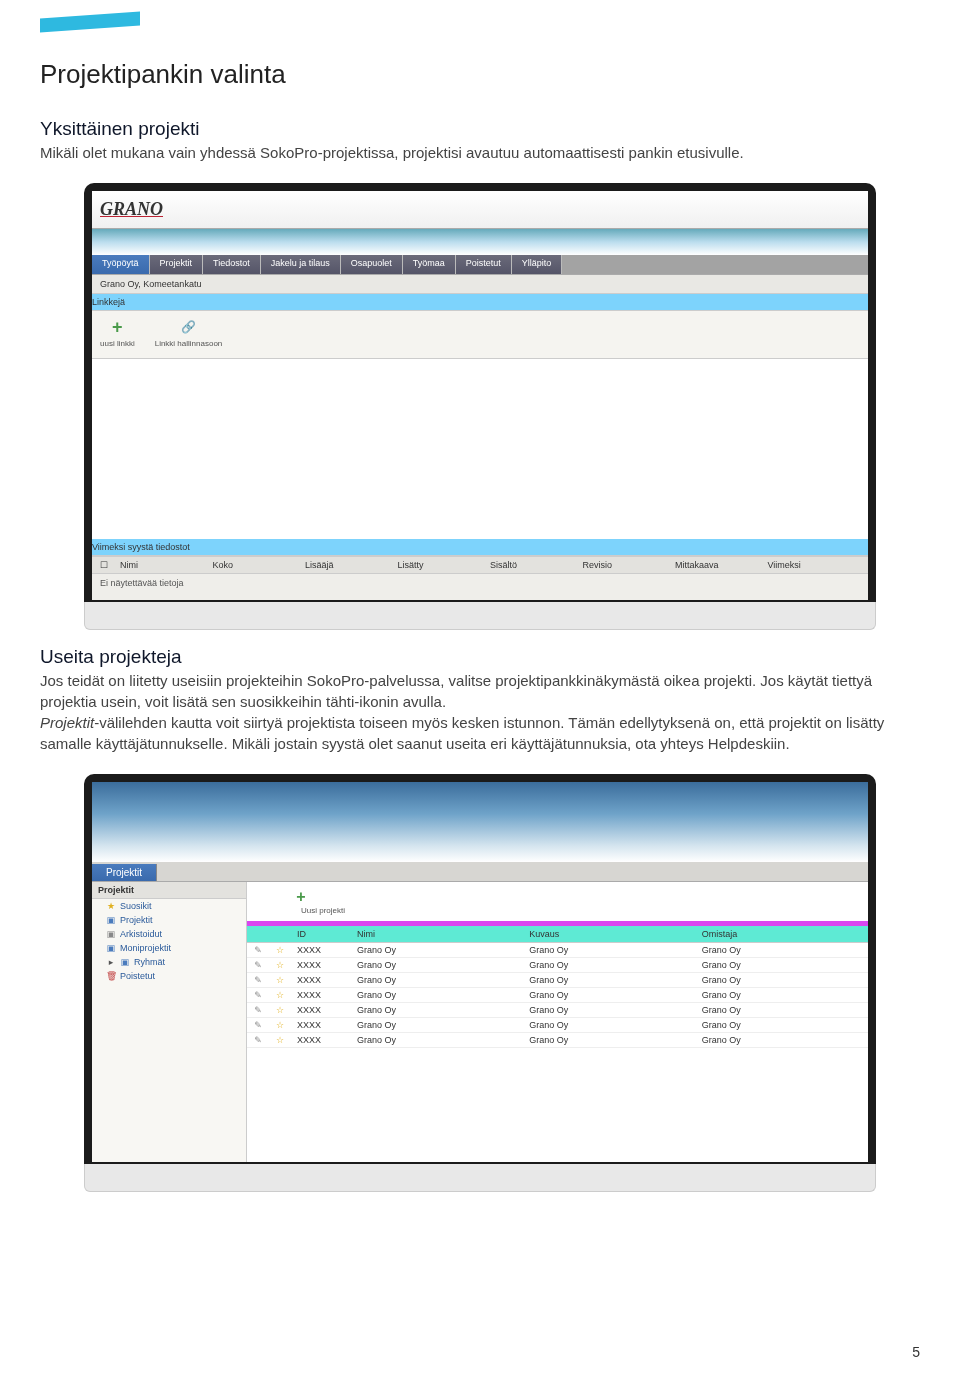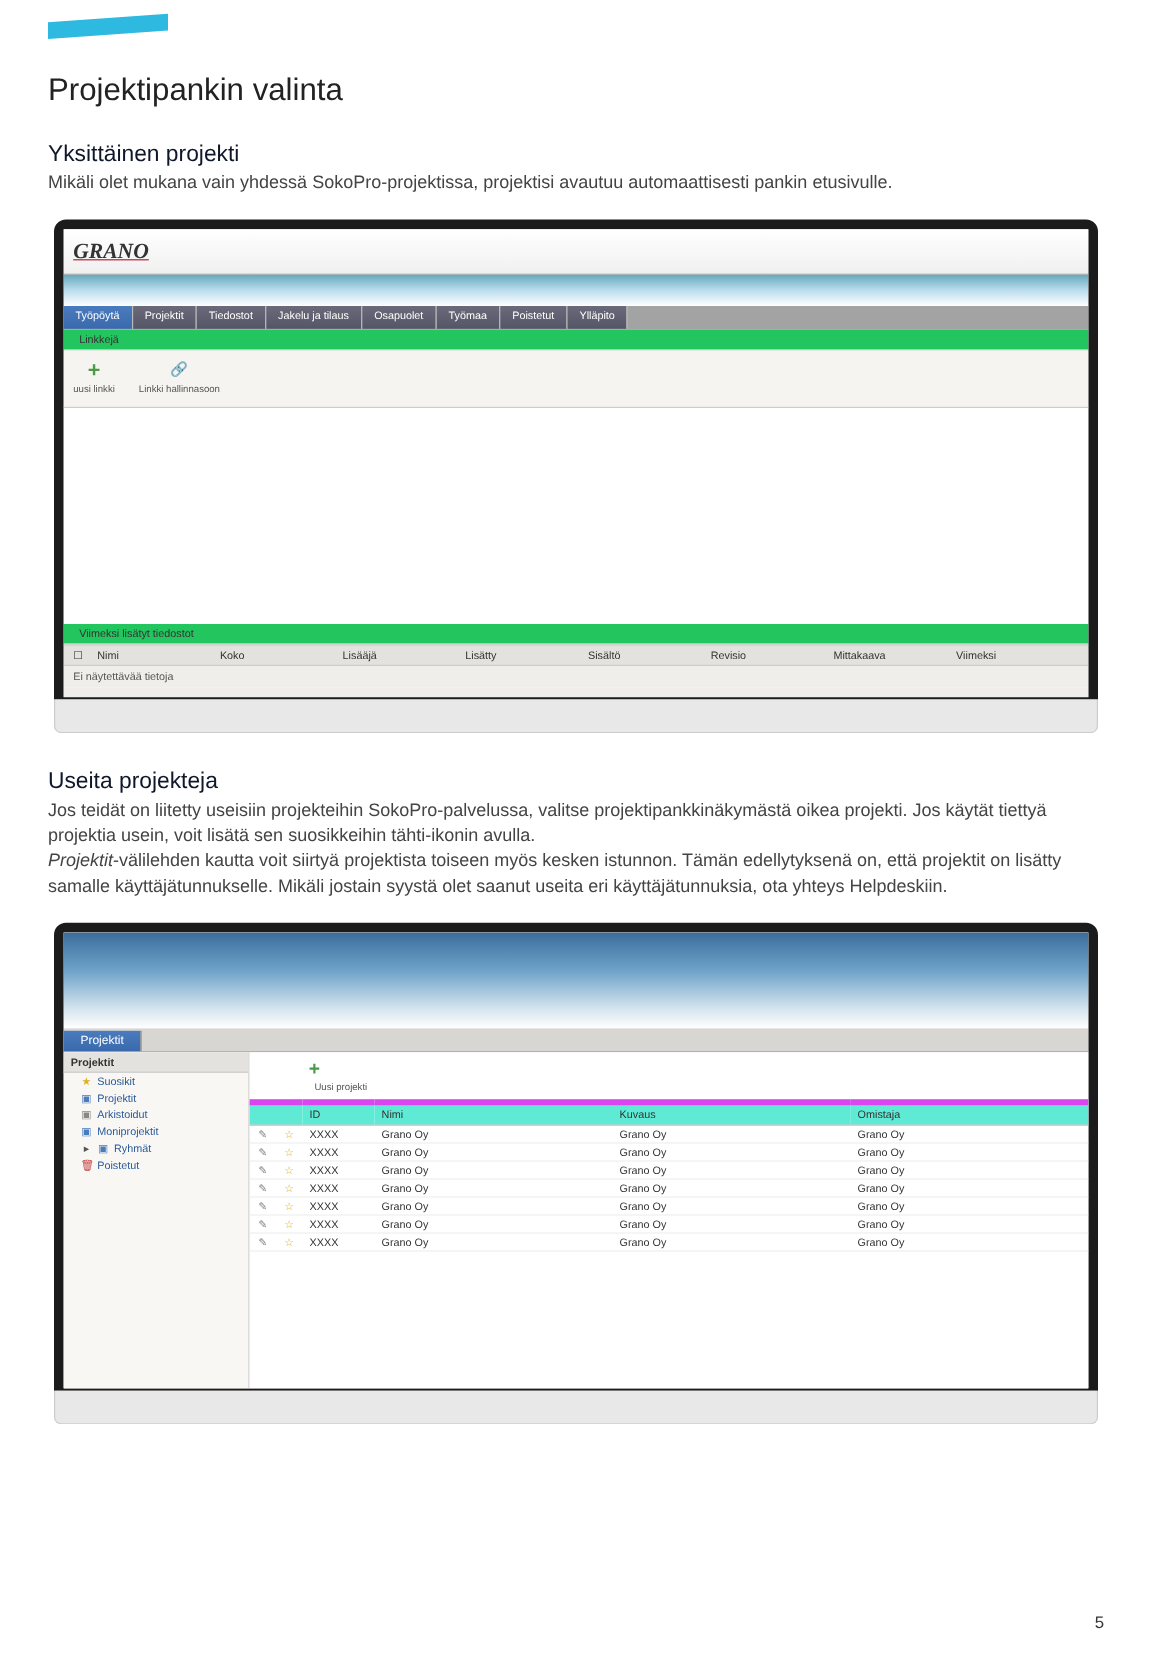--- a/index.html
+++ b/index.html
@@ -32,22 +32,22 @@
     color: #0f172a;
     margin-bottom: 2px;
   }
   .body-text {
     font-size: 15px;
     color: #444;
     line-height: 1.4;
     margin-bottom: 20px;
   }
   .monitor {
-    width: 870px;
-    margin: 0 auto 30px auto;
+    width: 792px;
+    margin: 0 auto 16px auto;
   }
   .monitor-bezel {
     background: #1b1b1b;
     padding: 8px 8px 2px 8px;
     border-radius: 10px 10px 0 0;
   }
   .monitor-screen {
     background: #fff;
     overflow: hidden;
   }
@@ -103,22 +103,22 @@
   }
   .breadcrumb {
     font-size: 9px;
     padding: 4px 8px;
     background: #e9e8e4;
     color: #333;
     border-bottom: 1px solid #ccc;
   }
   .section-bar {
     font-size: 9px;
-    padding: 3px 13px;
-    background: #22c55e;
+    padding: 3px 0;
+    background: #7dd3fc;
     border-bottom: 1px solid #ccc;
     color: #333;
   }
   .toolbar-area {
     background: #f5f4f0;
     padding: 6px 8px 10px 8px;
     border-bottom: 1px solid #ccc;
     display: flex;
     gap: 20px;
     align-items: flex-start;
@@ -270,33 +270,34 @@
       <div class="tabs-row">
         <div class="tab active">Työpöytä</div>
         <div class="tab">Projektit</div>
         <div class="tab">Tiedostot</div>
         <div class="tab">Jakelu ja tilaus</div>
         <div class="tab">Osapuolet</div>
         <div class="tab">Työmaa</div>
         <div class="tab">Poistetut</div>
         <div class="tab">Ylläpito</div>
       </div>
+      <div class="breadcrumb">Grano Oy, Komeetankatu</div>
       <div class="section-bar">Linkkejä</div>
       <div class="toolbar-area">
         <div class="tool-item">
           <div class="tool-icon-plus">+</div>
           <div>uusi linkki</div>
         </div>
         <div class="tool-item">
           <div class="tool-icon-link">🔗</div>
           <div>Linkki hallinnasoon</div>
         </div>
       </div>
       <div class="big-white-area"></div>
-      <div class="section-bar">Viimeksi lisätyt tiedostot</div>
+      <div class="section-bar">Viimeksi syystä tiedostot</div>
       <div class="table-header-row">
         <div class="first">☐</div>
         <div>Nimi</div>
         <div>Koko</div>
         <div>Lisääjä</div>
         <div>Lisätty</div>
         <div>Sisältö</div>
         <div>Revisio</div>
         <div>Mittakaava</div>
         <div>Viimeksi</div>

